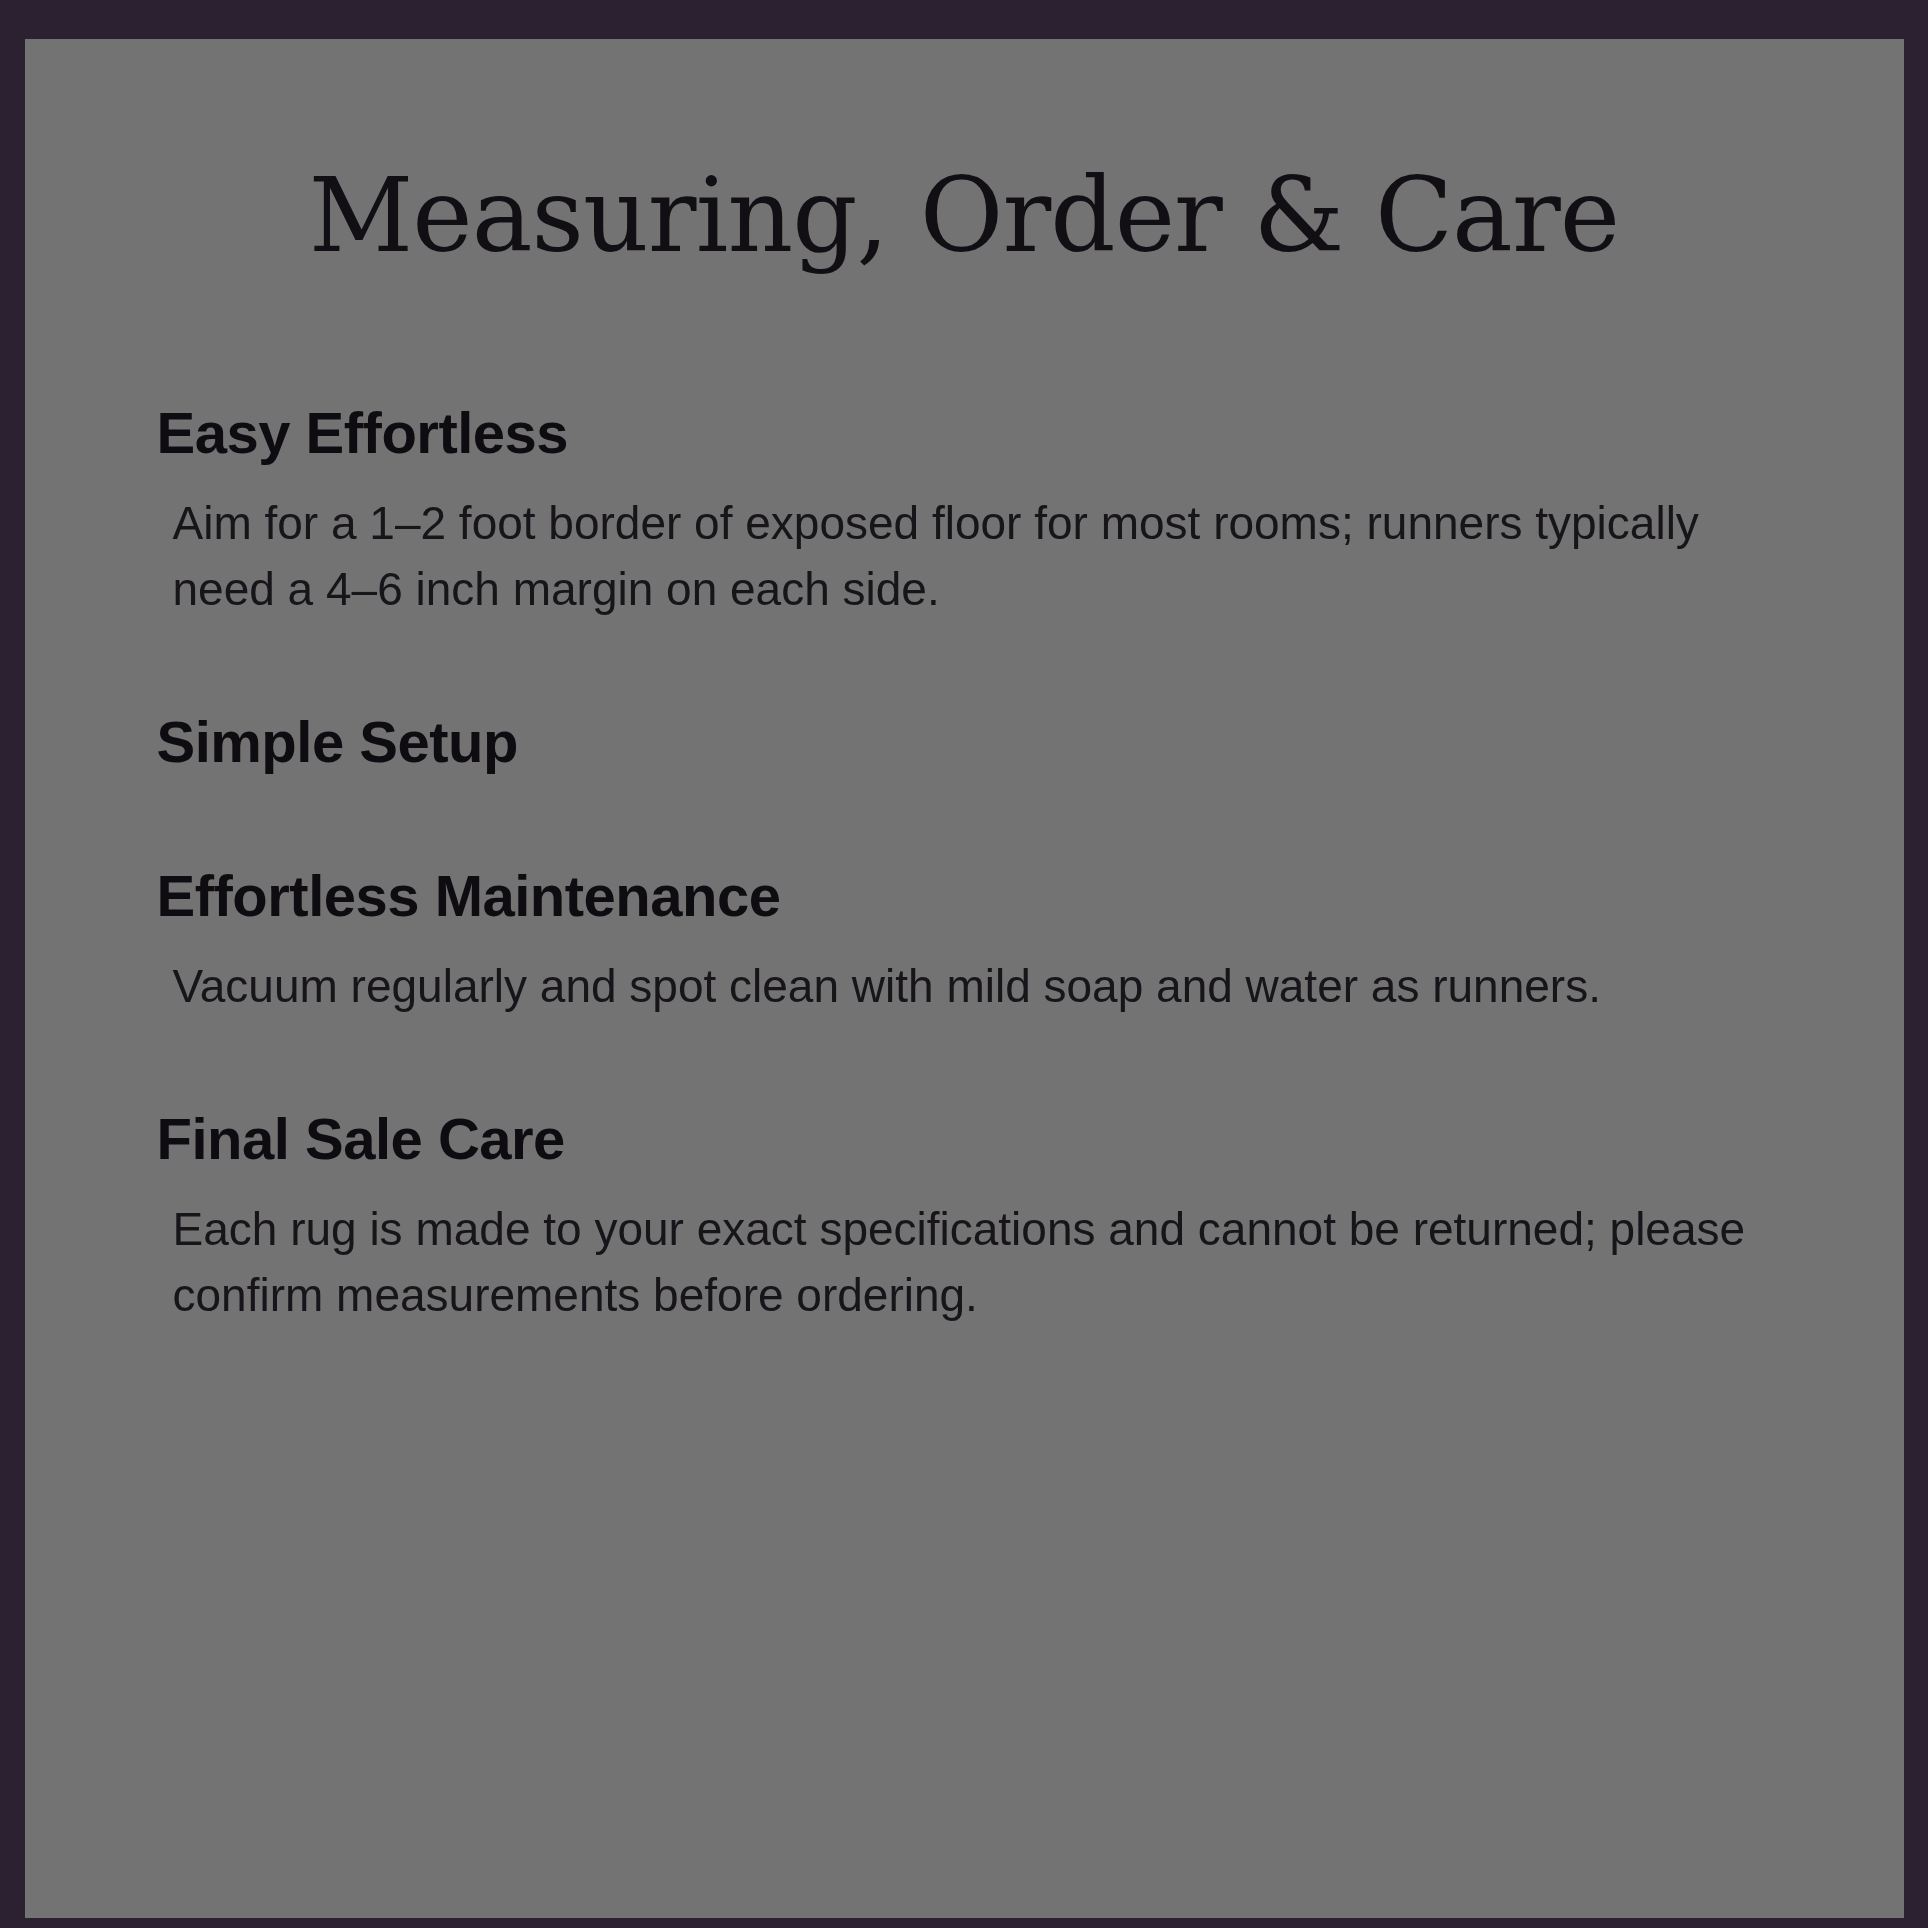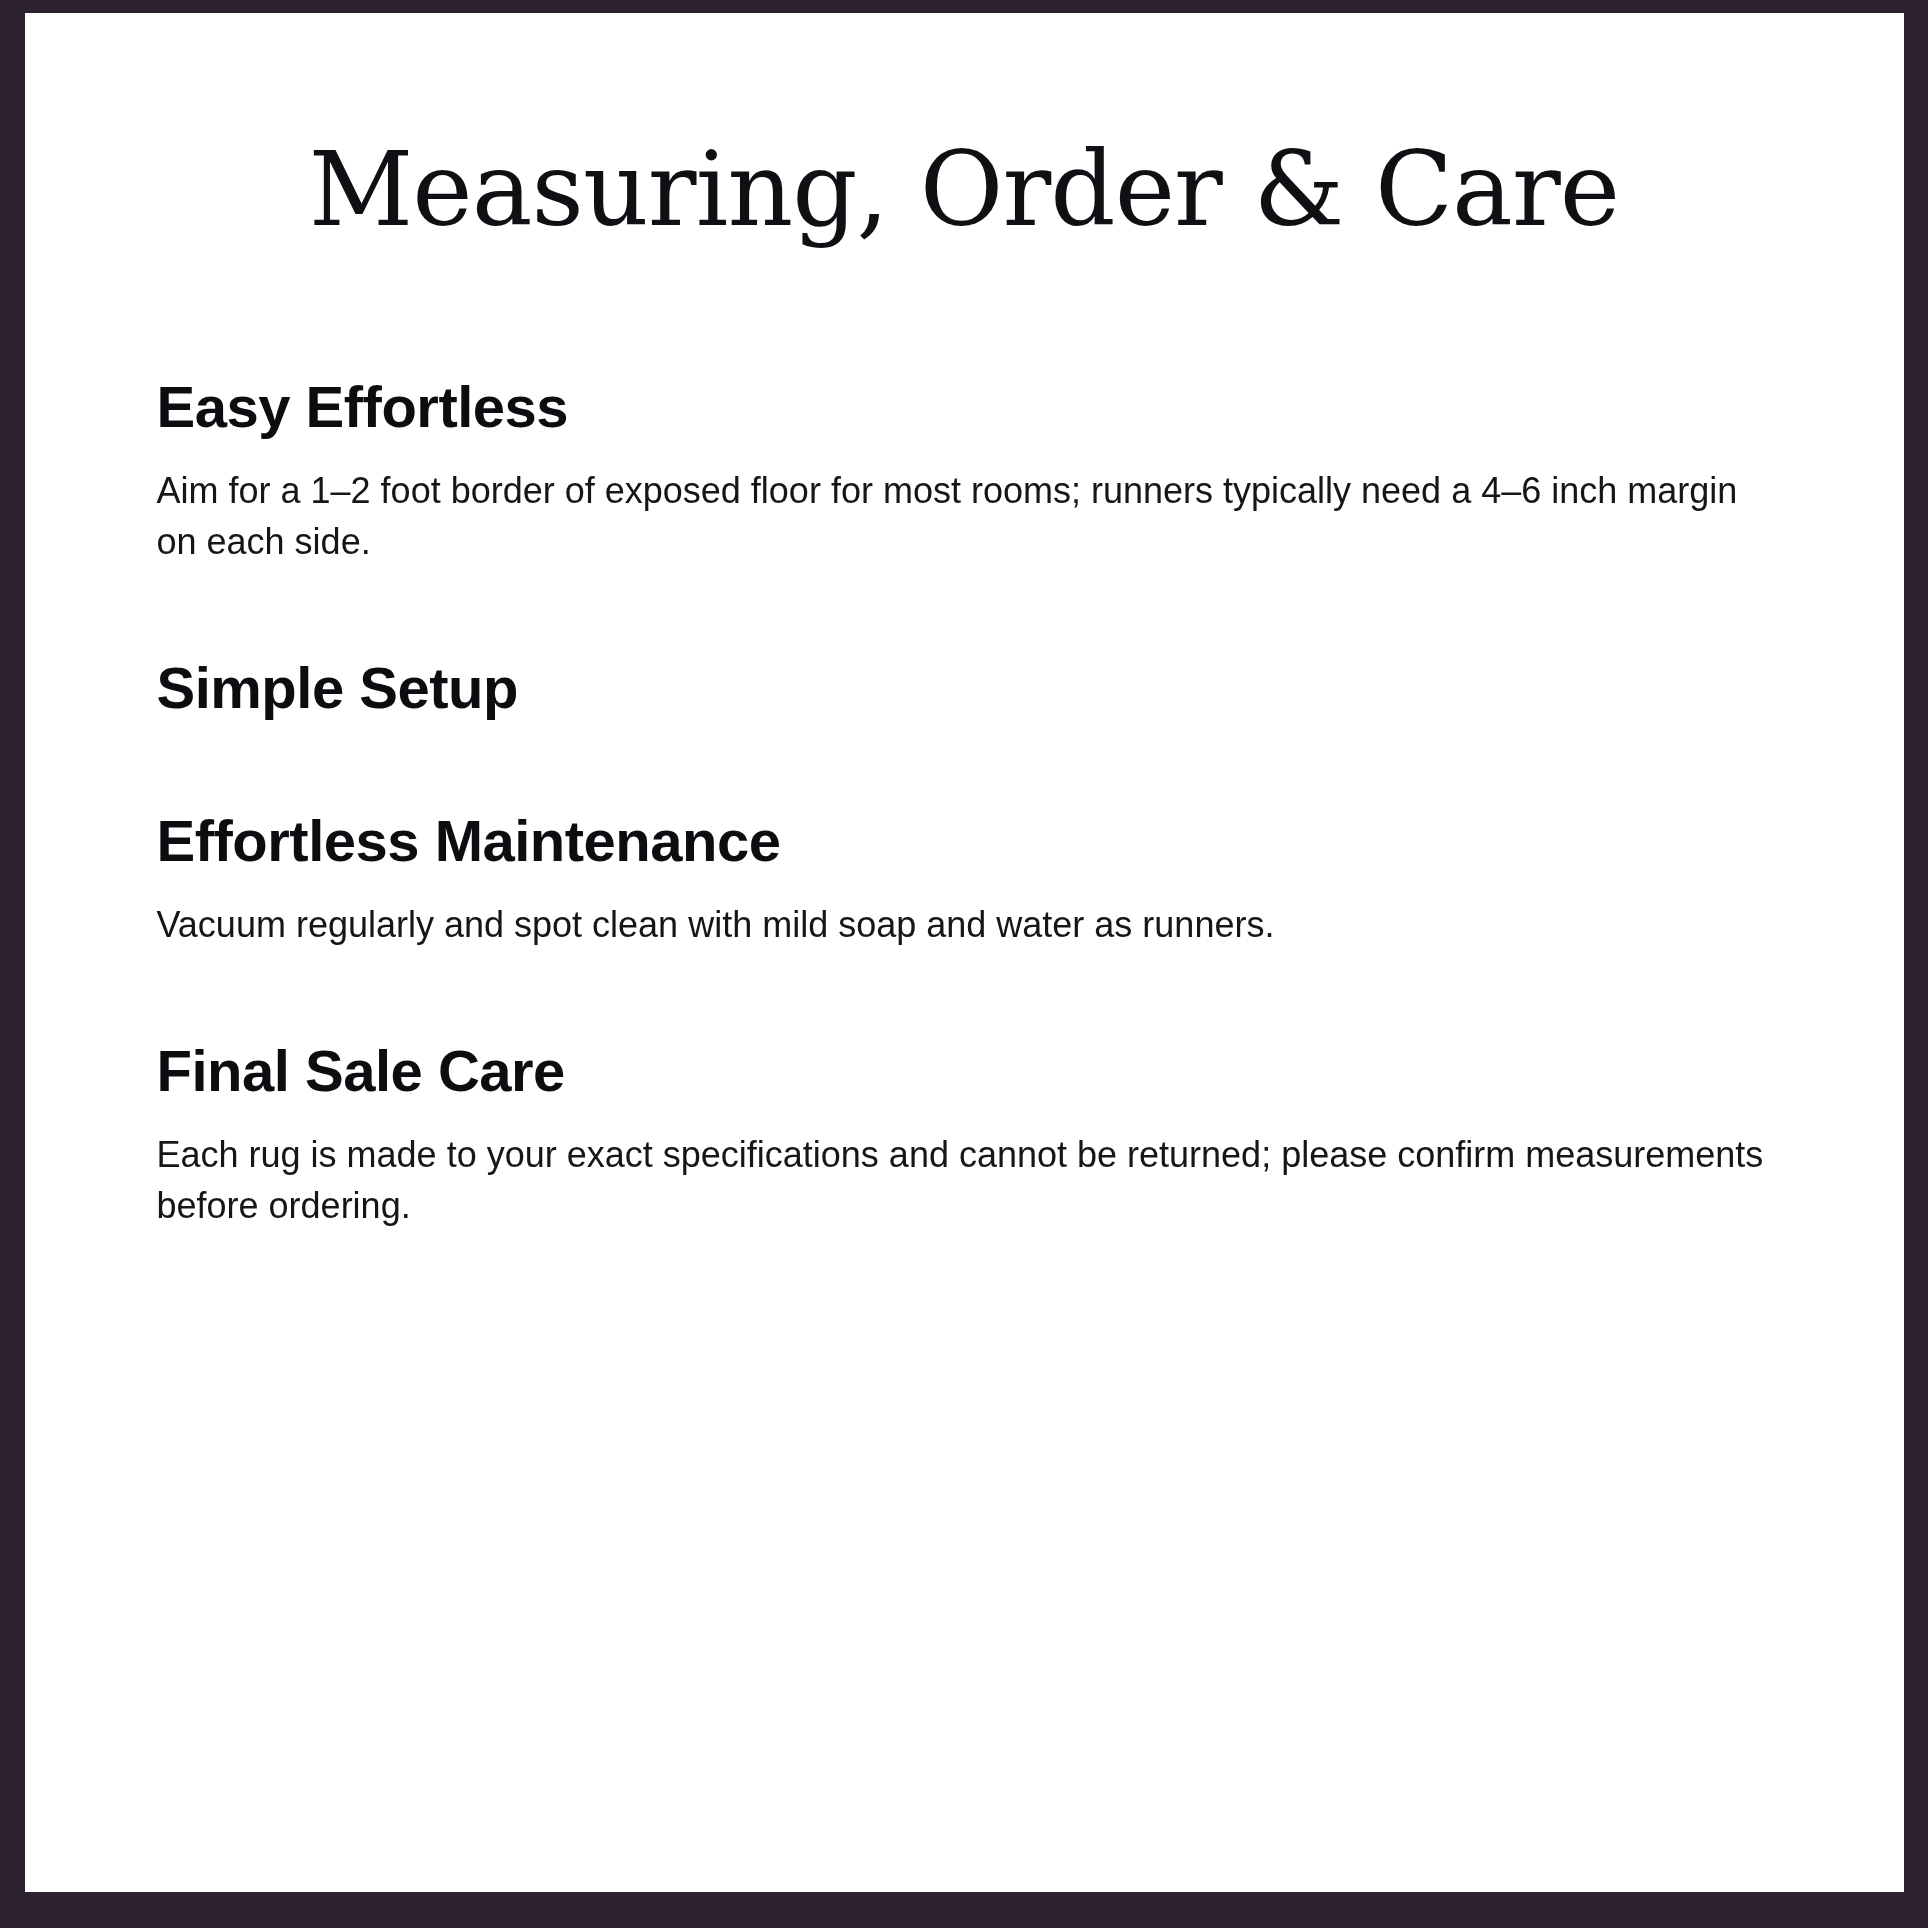--- a/index.html
+++ b/index.html
@@ -9,24 +9,24 @@
   body {
     width: 1928px;
     height: 1928px;
     background: #2b2130;
     font-family: "Liberation Sans", sans-serif;
     overflow: hidden;
   }
   .card {
     position: absolute;
     left: 24.5px;
-    top: 13px;
+    top: 39px;
     width: 1879px;
     height: 1879px;
-    background: #ffffff;
+    background: #737373;
     box-sizing: border-box;
   }
   .inner {
     position: absolute;
     left: 0;
     top: 0;
     width: 100%;
     height: 100%;
     box-sizing: border-box;
     padding: 0 132px;
@@ -56,24 +56,24 @@
     font-weight: bold;
     font-size: 58px;
     line-height: 1.15;
     color: #0e0c11;
     margin: 0 0 24.5px 0;
     letter-spacing: -0.5px;
   }
   .section-body {
     font-family: "Liberation Sans", sans-serif;
     font-weight: 400;
-    font-size: 36px;
+    font-size: 46px;
     line-height: 1.42;
     color: #17141a;
-    margin: 0;
+    margin: 16px;
     max-width: 1620px;
   }
 </style>
 </head>
 <body>
 
 <div class="card">
   <div class="inner">
 
     <h1 class="page-title">Measuring, Order &amp; Care</h1>

